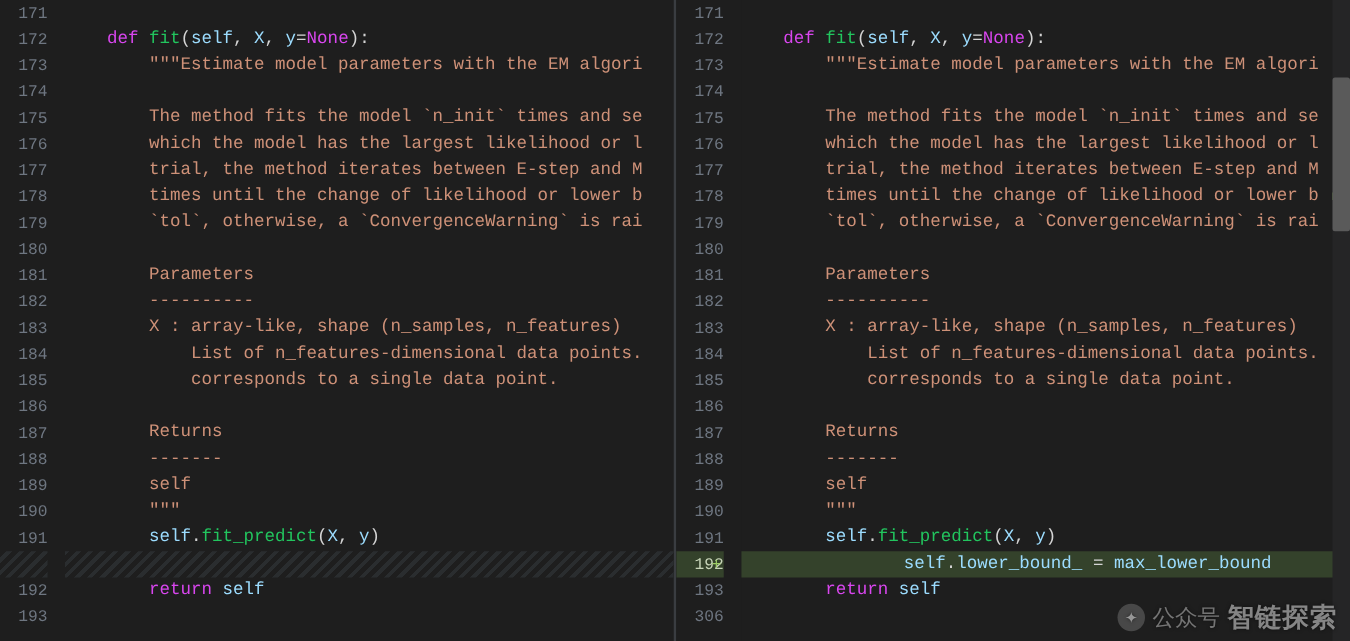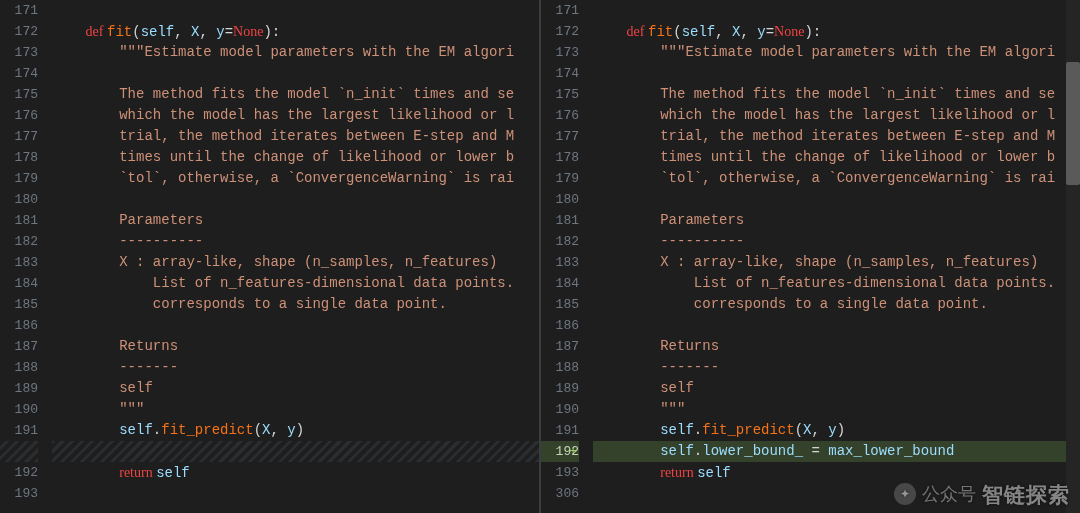--- a/index.html
+++ b/index.html
@@ -41,30 +41,31 @@
     overflow: hidden;
     position: relative;
   }
   .code .row { height: 21px; }
   .splitter {
     flex: 0 0 2px;
     background: #3a3d41;
     cursor: col-resize;
   }
   
-  .tok-kw   { color: #ef4444; font-family: Liberation Serif, serif; }  
-  .tok-fn   { color: #f97316; }  
+  .tok-kw   { color: #d946ef; }  
+  .tok-fn   { color: #22c55e; }  
   .tok-var  { color: #9cdcfe; }  
   .tok-str  { color: #ce9178; }  
   .tok-op   { color: #d4d4d4; }
   .tok-plain{ color: #d4d4d4; }
 
   
   .row.added {
     background: rgba(80,110,60,0.45);
+    text-align: center;
   }
   .gutter .ln.added-ln {
     background: rgba(80,110,60,0.45);
     color: #c7d4b8;
     position: relative;
   }
   .gutter .ln.added-ln::after {
     content: "+";
     position: absolute;
     right: 2px;

